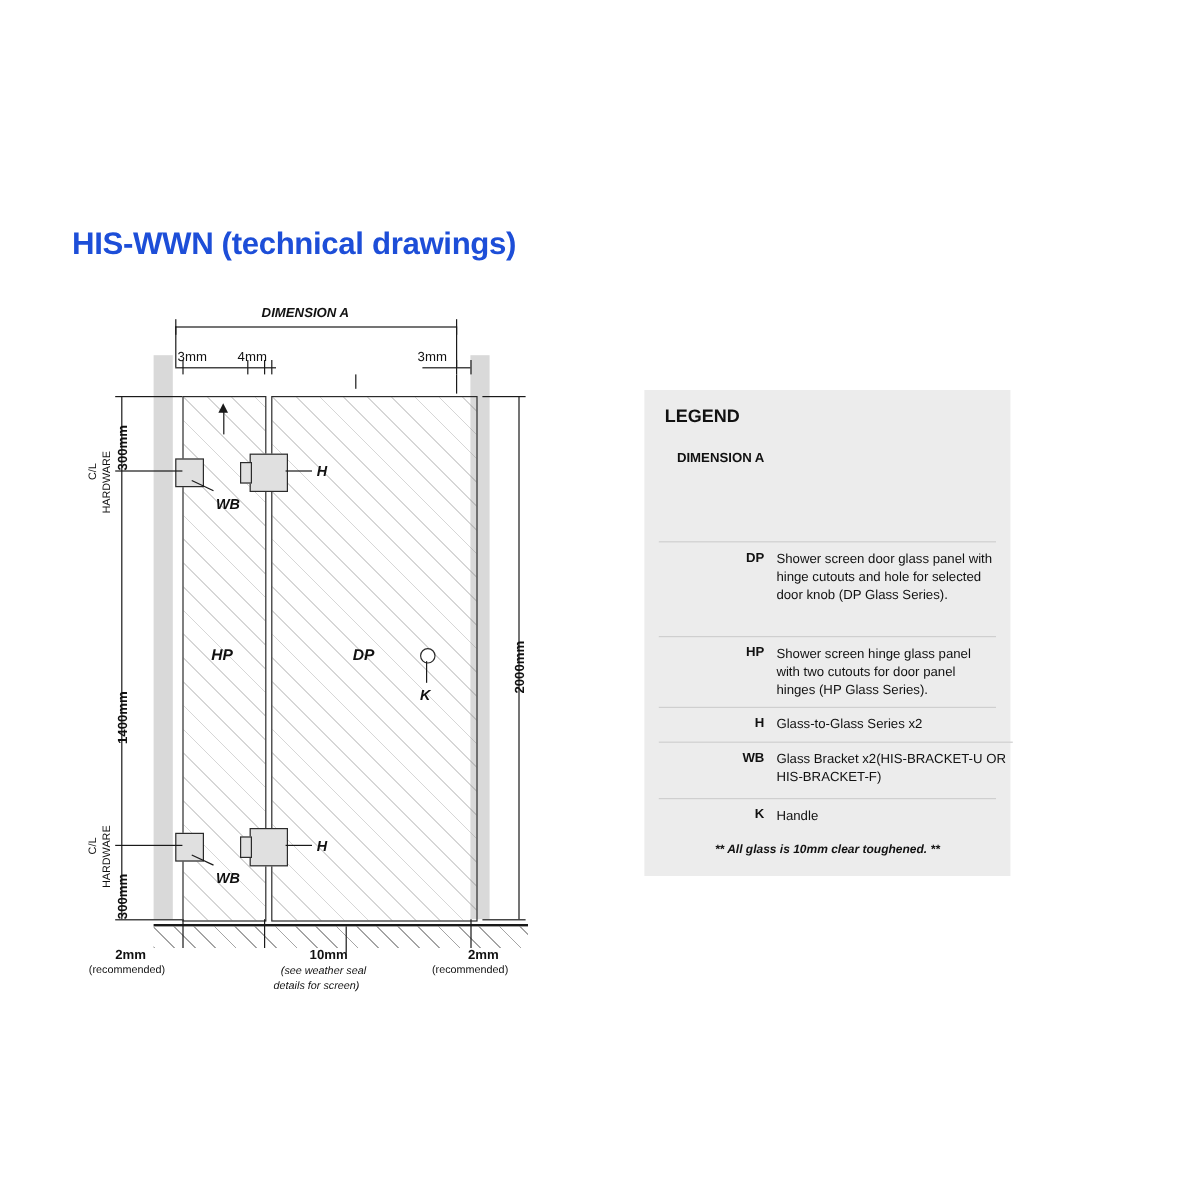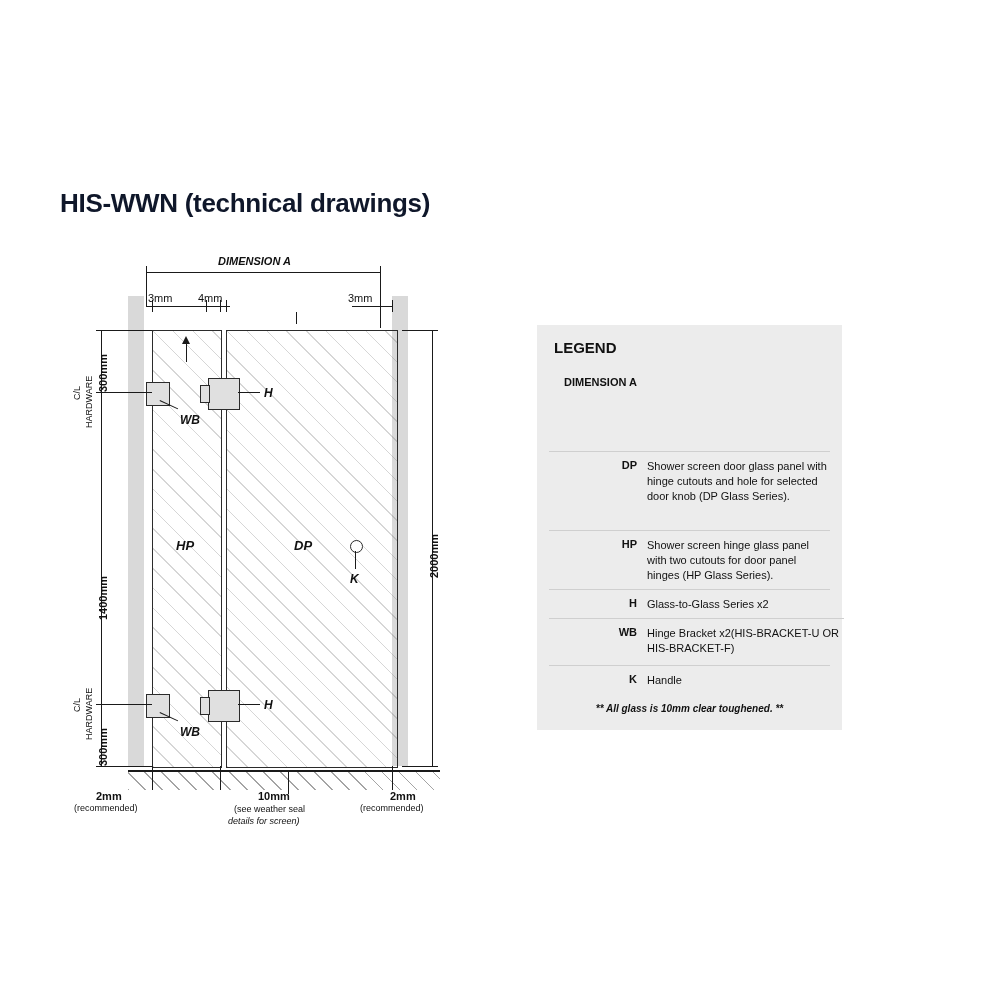--- a/index.html
+++ b/index.html
@@ -5,21 +5,21 @@
   html,body{margin:0;padding:0;}
   body{
     width:1000px;height:1000px;background:#ffffff;
     font-family:"Liberation Sans",sans-serif;
     color:#1a1a1a;position:relative;overflow:hidden;
   }
   .page{position:absolute;left:0;top:0;width:1000px;height:1000px;}
 
   #title{
     position:absolute;left:60px;top:188px;
-    font-size:26px;font-weight:bold;letter-spacing:-0.3px;color:#0f172a;
+    font-size:26px;font-weight:bold;letter-spacing:-0.3px;color:#1d4ed8;
   }
 
   
   .draw{position:absolute;left:0;top:0;width:520px;height:900px;}
 
   
   .wall{position:absolute;background:#d9d9d9;}
   .wall-left{left:128px;top:296px;width:16px;height:470px;}
   .wall-right{left:392px;top:296px;width:16px;height:470px;}
 
@@ -200,21 +200,21 @@
 
     <div class="ln lnv" style="left:152px;top:766px;height:24px;"></div>
     <div class="ln lnv" style="left:220px;top:766px;height:24px;"></div>
     <div class="ln lnv" style="left:288px;top:772px;height:22px;"></div>
     <div class="ln lnv" style="left:392px;top:766px;height:24px;"></div>
 
     <div class="dimtext" style="left:96px;top:790px;font-weight:bold;">2mm</div>
     <div class="dimtext small" style="left:74px;top:803px;">(recommended)</div>
 
     <div class="dimtext" style="left:258px;top:790px;font-weight:bold;">10mm</div>
-    <div class="dimtext small" style="left:234px;top:804px;text-align:right;">(see weather seal</div>
+    <div class="dimtext small" style="left:234px;top:804px;font-style:italic;text-align:right;">(see weather seal</div>
     <div class="dimtext small" style="left:228px;top:816px;font-style:italic;">details for screen)</div>
 
     <div class="dimtext" style="left:390px;top:790px;font-weight:bold;">2mm</div>
     <div class="dimtext small" style="left:360px;top:803px;">(recommended)</div>
   </div>
 
   <div id="legend">
     <div id="legend-title">LEGEND</div>
 
     <div class="lrow" style="top:44px;border-top:none;">
@@ -231,21 +231,21 @@
       <div class="lval">Shower screen hinge glass panel with two cutouts for door panel hinges (HP Glass Series).</div>
     </div>
 
     <div class="lrow" style="top:264px;">
       <div class="lkey">H</div>
       <div class="lval">Glass-to-Glass Series x2</div>
     </div>
 
     <div class="lrow" style="top:293px;width:295px;">
       <div class="lkey">WB</div>
-      <div class="lval">Hinge Bracket x2(HIS-BRACKET-U OR HIS-BRACKET-F)</div>
+      <div class="lval">Glass Bracket x2(HIS-BRACKET-U OR HIS-BRACKET-F)</div>
     </div>
 
     <div class="lrow" style="top:340px;">
       <div class="lkey">K</div>
       <div class="lval">Handle</div>
     </div>
 
     <div id="legend-note">** All glass is 10mm clear toughened. **</div>
   </div>
 

